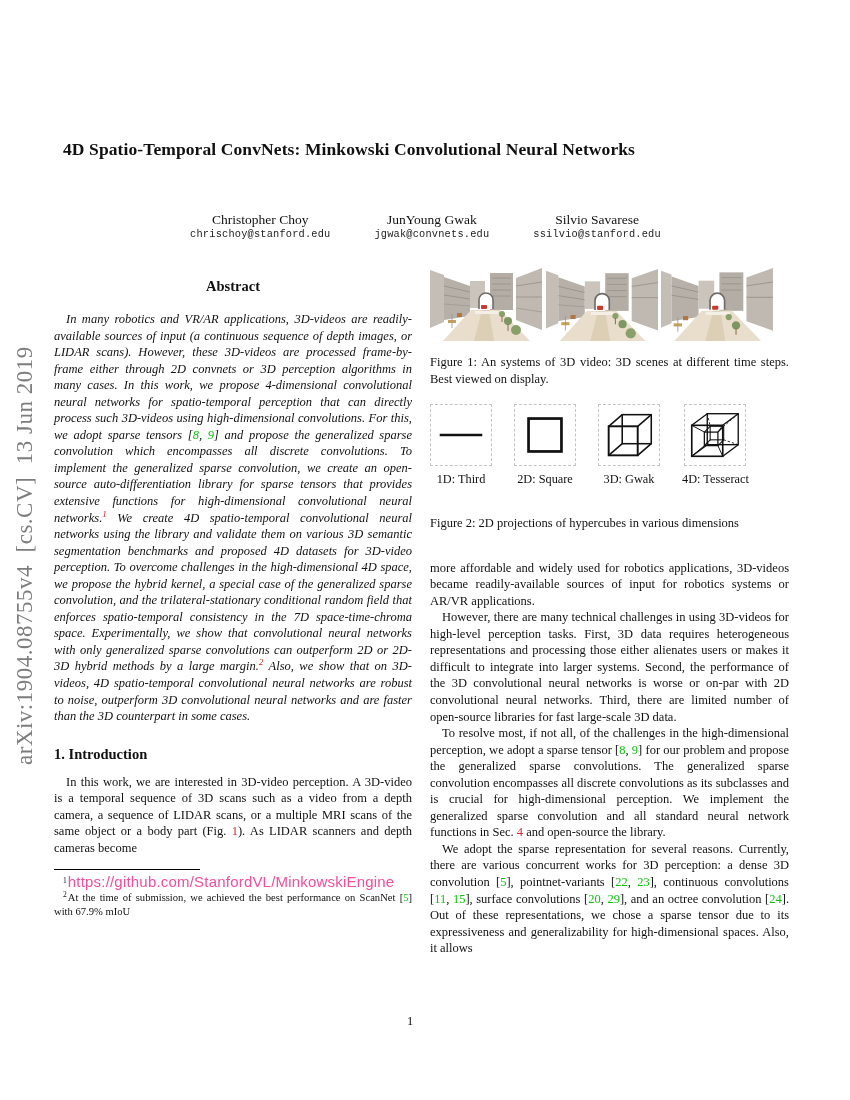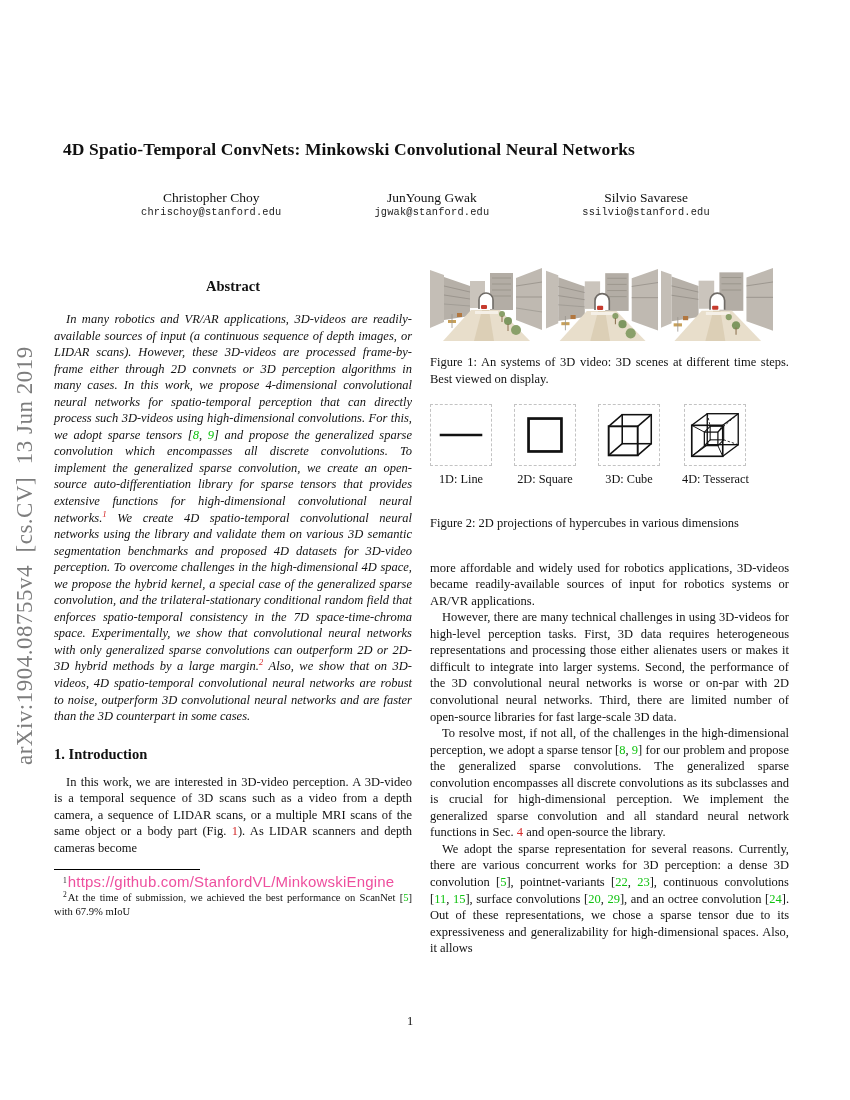--- a/index.html
+++ b/index.html
@@ -14,22 +14,22 @@
     writing-mode:vertical-rl;transform:rotate(180deg);
     font-size:23px;color:#7d7d7d;white-space:pre;letter-spacing:0.5px;
     text-align:center;
   }
   
   .paper-title{
     position:absolute;top:139px;left:0;width:698px;text-align:center;
     font-size:17.5px;font-weight:bold;letter-spacing:0.1px;
   }
   .authors-row{
-    position:absolute;top:190px;left:62px;width:727px;
-    display:flex;justify-content:center;gap:93px;
+    position:absolute;top:212px;left:62px;width:727px;
+    display:flex;justify-content:center;gap:44px;
   }
   .author{display:flex;flex-direction:column;align-items:center;}
   .author-name{font-size:13.5px;}
   .author-email{
     font-family:"Liberation Mono","DejaVu Sans Mono",monospace;
     font-size:10.3px;letter-spacing:0.2px;color:#222;
   }
   
   .col-left{position:absolute;left:54px;top:270px;width:358px;margin-top:8px;}
   .col-right{position:absolute;left:430px;top:264px;width:359px;}
@@ -83,21 +83,21 @@
 
 <div class="paper-title">4D Spatio-Temporal ConvNets: Minkowski Convolutional Neural Networks</div>
 
 <div class="authors-row">
   <div class="author">
     <span class="author-name">Christopher Choy</span>
     <span class="author-email">chrischoy@stanford.edu</span>
   </div>
   <div class="author">
     <span class="author-name">JunYoung Gwak</span>
-    <span class="author-email">jgwak@stanford.edu</span>
+    <span class="author-email">jgwak@convnets.edu</span>
   </div>
   <div class="author">
     <span class="author-name">Silvio Savarese</span>
     <span class="author-email">ssilvio@stanford.edu</span>
   </div>
 </div>
 
 <div class="col-left">
   <div class="abstract-heading">Abstract</div>
   <p class="par abstract-par"><span>In many robotics and VR/AR applications, 3D-videos are readily-available sources of input (a continuous sequence of depth images, or LIDAR scans). However, these 3D-videos are processed frame-by-frame either through 2D convnets or 3D perception algorithms in many cases. In this work, we propose 4-dimensional convolutional neural networks for spatio-temporal perception that can directly process such 3D-videos using high-dimensional convolutions. For this, we adopt sparse tensors [</span><span style="color: rgb(15, 194, 15);">8</span><span>, </span><span style="color: rgb(15, 194, 15);">9</span><span>] and propose the generalized sparse convolution which encompasses all discrete convolutions. To implement the generalized sparse convolution, we create an open-source auto-differentiation library for sparse tensors that provides extensive functions for high-dimensional convolutional neural networks.</span><sup style="color: rgb(212, 42, 42);">1</sup><span> We create 4D spatio-temporal convolutional neural networks using the library and validate them on various 3D semantic segmentation benchmarks and proposed 4D datasets for 3D-video perception. To overcome challenges in the high-dimensional 4D space, we propose the hybrid kernel, a special case of the generalized sparse convolution, and the trilateral-stationary conditional random field that enforces spatio-temporal consistency in the 7D space-time-chroma space. Experimentally, we show that convolutional neural networks with only generalized sparse convolutions can outperform 2D or 2D-3D hybrid methods by a large margin.</span><sup style="color: rgb(212, 42, 42);">2</sup><span> Also, we show that on 3D-videos, 4D spatio-temporal convolutional neural networks are robust to noise, outperform 3D convolutional neural networks and are faster than the 3D counterpart in some cases.</span></p>
@@ -210,42 +210,42 @@
   </div>
   <p class="fig-caption">Figure 1: An systems of 3D video: 3D scenes at different time steps. Best viewed on display.</p>
 
   <div class="fig2-row">
     <div class="fig2-item">
       <div class="fig2-box">
         <svg width="60" height="60" viewBox="0 0 62 62">
           <line x1="9" y1="31" x2="53" y2="31" stroke="#111" stroke-width="2.6"></line>
         </svg>
       </div>
-      <div class="fig2-label">1D: Line</div>
+      <div class="fig2-label">1D: Third</div>
     </div>
     <div class="fig2-item">
       <div class="fig2-box">
         <svg width="60" height="60" viewBox="0 0 62 62">
           <rect x="14" y="14" width="34" height="34" fill="none" stroke="#111" stroke-width="2.8"></rect>
         </svg>
       </div>
       <div class="fig2-label">2D: Square</div>
     </div>
     <div class="fig2-item">
       <div class="fig2-box">
         <svg width="60" height="60" viewBox="0 0 62 62">
           <rect x="10" y="22" width="30" height="30" fill="none" stroke="#111" stroke-width="2"></rect>
           <rect x="24" y="10" width="30" height="30" fill="none" stroke="#111" stroke-width="1.6"></rect>
           <line x1="10" y1="22" x2="24" y2="10" stroke="#111" stroke-width="1.6"></line>
           <line x1="40" y1="22" x2="54" y2="10" stroke="#111" stroke-width="1.6"></line>
           <line x1="10" y1="52" x2="24" y2="40" stroke="#111" stroke-width="1.6"></line>
           <line x1="40" y1="52" x2="54" y2="40" stroke="#111" stroke-width="1.6"></line>
         </svg>
       </div>
-      <div class="fig2-label">3D: Cube</div>
+      <div class="fig2-label">3D: Gwak</div>
     </div>
     <div class="fig2-item">
       <div class="fig2-box">
         <svg width="60" height="60" viewBox="0 0 62 62">
           <rect x="7" y="21" width="32" height="32" fill="none" stroke="#111" stroke-width="1.7"></rect>
           <rect x="23" y="9" width="32" height="32" fill="none" stroke="#111" stroke-width="1.4"></rect>
           <line x1="7" y1="21" x2="23" y2="9" stroke="#111" stroke-width="1.4"></line>
           <line x1="39" y1="21" x2="55" y2="9" stroke="#111" stroke-width="1.4"></line>
           <line x1="7" y1="53" x2="23" y2="41" stroke="#111" stroke-width="1.4"></line>
           <line x1="39" y1="53" x2="55" y2="41" stroke="#111" stroke-width="1.4"></line>

